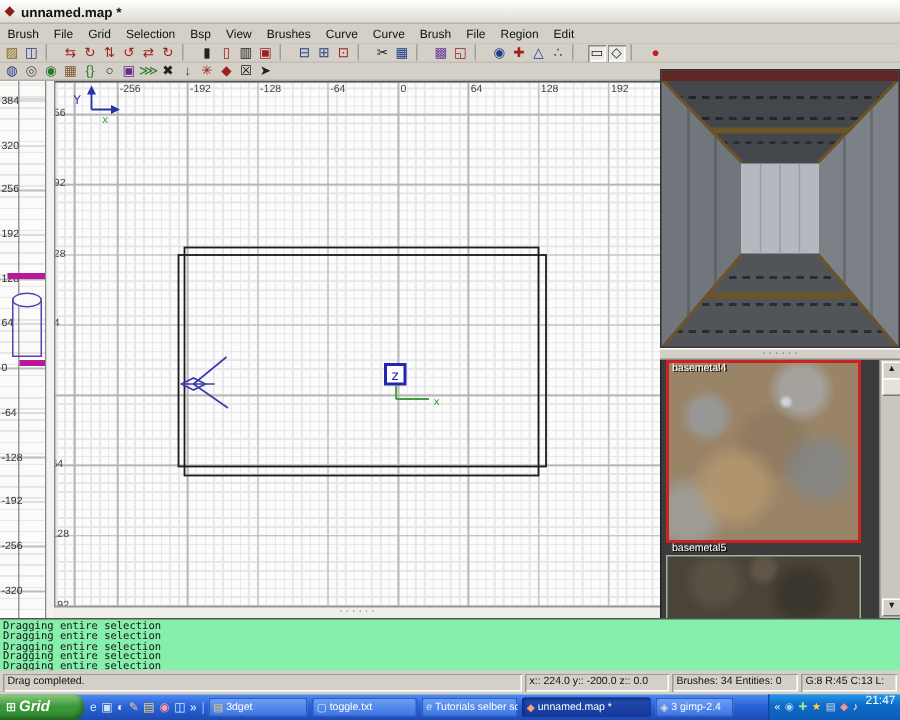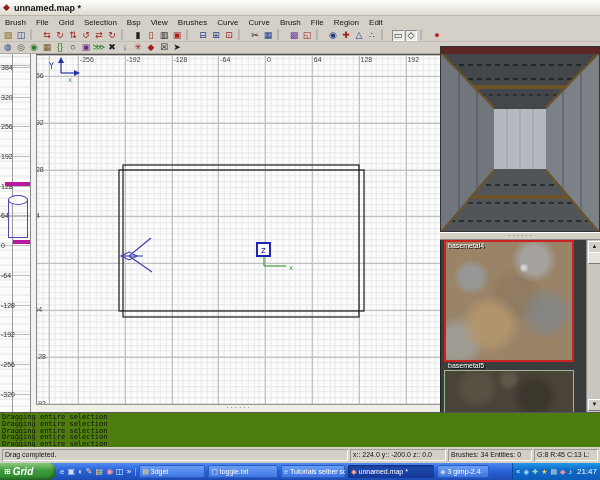--- a/index.html
+++ b/index.html
@@ -75,21 +75,21 @@
       radial-gradient(circle at 50% 20%,rgba(108,98,80,.6) 0 8%,transparent 16%);}
   .texlabel{position:absolute;font-size:7px;color:#fff;text-shadow:1px 1px 0 #000;white-space:nowrap;}
   .texlabel.t1{left:7px;top:2px;}
   .texlabel.t2{left:7px;top:122px;}
   #texscroll{position:absolute;right:0;top:0;width:14px;height:172px;background:#cac6be;border-left:1px solid #888;box-sizing:border-box;}
   .sbtn{position:absolute;left:1px;width:11px;height:10px;background:#d4d0c8;border:1px solid;border-color:#fff #777 #777 #fff;
     font-size:6px;line-height:9px;text-align:center;color:#222;}
   .sbtn.up{top:1px;} .sbtn.dn{bottom:1px;}
   .sthumb{position:absolute;left:1px;top:12px;width:11px;height:10px;background:#e6e2da;border:1px solid;border-color:#fff #777 #777 #fff;}
   
-  #console{position:absolute;left:0;top:412px;width:600px;height:35px;background:#4d7c0f;border-top:1px solid #555;
+  #console{position:absolute;left:0;top:412px;width:600px;height:35px;background:#86efac;border-top:1px solid #555;
     font-family:"DejaVu Sans Mono","Liberation Mono",monospace;font-size:7px;color:#111;line-height:6.8px;
     padding:1px 0 0 2px;box-sizing:border-box;overflow:hidden;}
   
   #statusbar{position:absolute;left:0;top:447px;width:600px;height:16px;background:#d4d0c8;display:flex;align-items:center;gap:2px;padding:1px 2px;box-sizing:border-box;}
   .seg{height:12px;box-shadow:inset 1px 1px 0 #999,inset -1px -1px 0 #fff;font-size:7px;color:#111;
     padding:2px 3px 0 3px;box-sizing:border-box;white-space:nowrap;overflow:hidden;}
   .seg.msg{flex:1;}
   .seg.c2{width:96px;} .seg.c3{width:84px;} .seg.c4{width:64px;}
   
   #taskbar{position:absolute;left:0;top:463px;width:600px;height:17px;
@@ -101,21 +101,21 @@
   #quicklaunch{display:flex;align-items:center;gap:3px;padding:0 4px;border-right:1px solid rgba(255,255,255,.4);}
   #quicklaunch span{font-size:8px;line-height:1;}
   #tasks{display:flex;align-items:center;gap:3px;padding-left:3px;}
   .task{height:13px;border-radius:2px;background:linear-gradient(#6ea2f7,#3a72e0);
     box-shadow:inset 0 0 0 1px #2d5cc0;color:#fff;font-size:7px;display:flex;align-items:center;gap:2px;
     padding:0 3px;box-sizing:border-box;white-space:nowrap;overflow:hidden;}
   .task .tico{font-size:7px;}
   .task.t1{width:66px;} .task.t2{width:70px;} .task.t3{width:64px;} .task.t4{width:86px;} .task.t5{width:52px;}
   .task.active{background:linear-gradient(#1e4cad,#16389a);box-shadow:inset 1px 1px 2px #0c2a70;}
   #tray{margin-left:auto;height:17px;background:linear-gradient(#2399e8,#0f6cc9 40%,#0b5cb8);
-    border-left:1px solid #0a4a9a;display:flex;align-items:center;gap:3px;padding:0 3px;box-sizing:border-box;}
+    border-left:1px solid #0a4a9a;display:flex;gap:3px;padding:0 3px;box-sizing:border-box;}
   #tray span{font-size:7px;line-height:1;}
   #tray .clock{font-size:8px;color:#fff;padding-left:2px;}
   svg text{font-family:"DejaVu Sans","Liberation Sans",sans-serif;}
 </style>
 </head>
 <body>
 
 <div id="app">
 
   <div id="titlebar">

